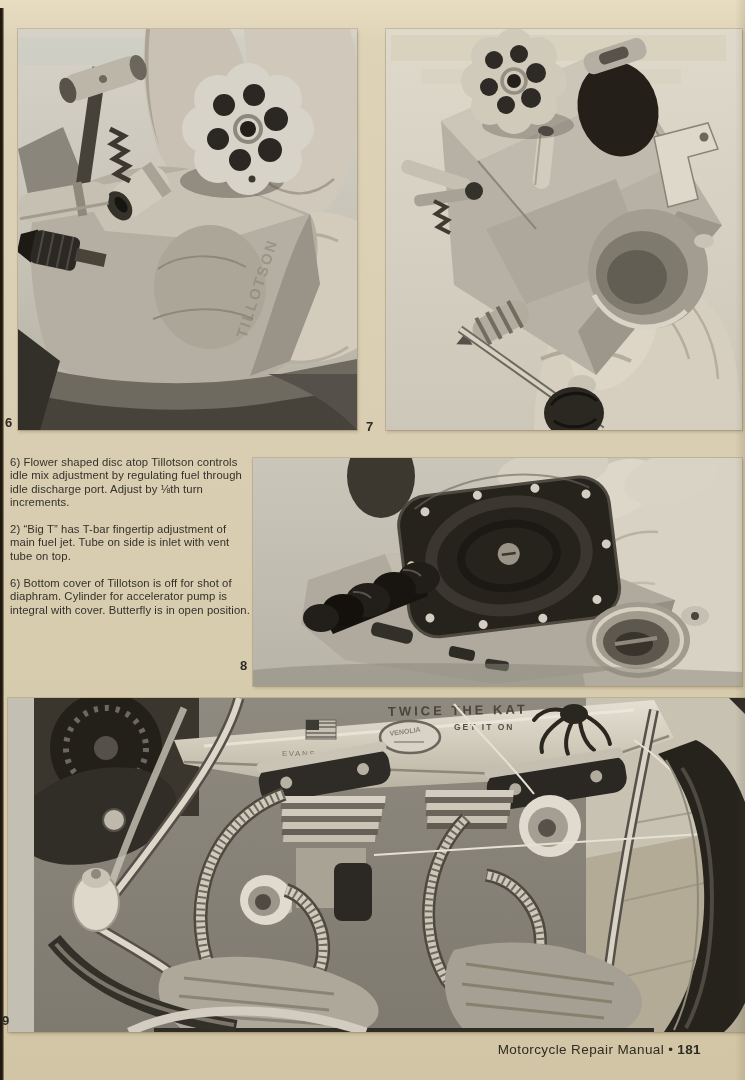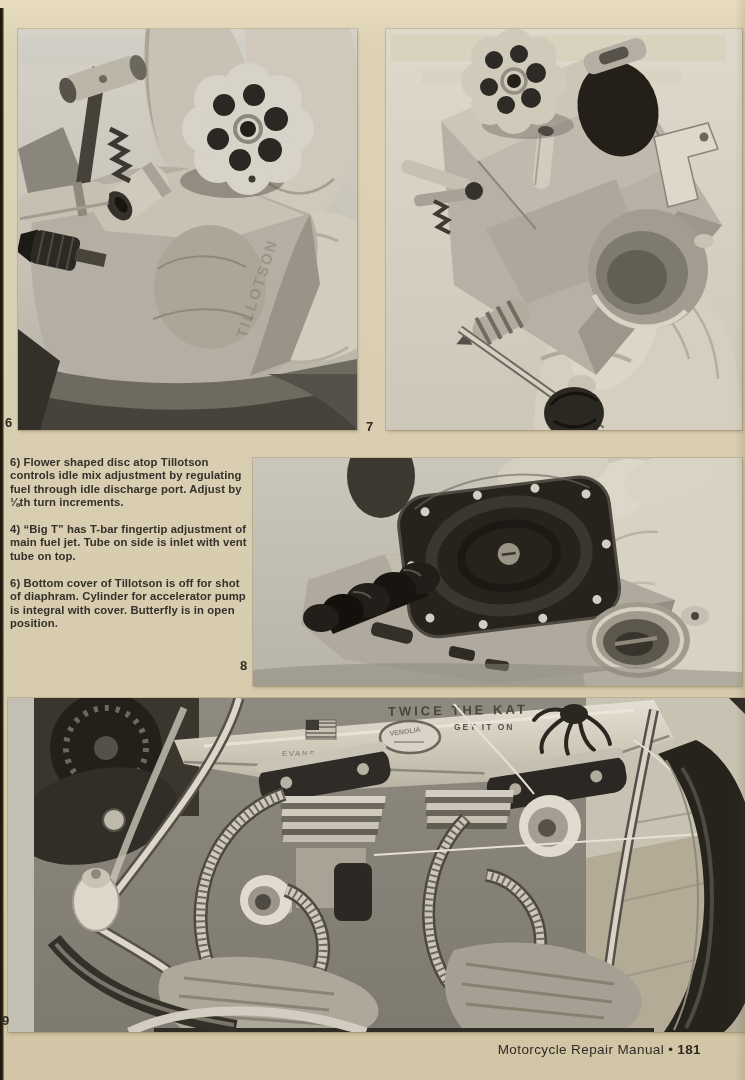--- a/index.html
+++ b/index.html
@@ -20,21 +20,21 @@
   #photo6{left:18px;top:29px;width:339px;height:401px;}
   #photo7{left:386px;top:29px;width:356px;height:401px;}
   #photo8{left:253px;top:458px;width:489px;height:228px;}
   #photo9{left:8px;top:698px;width:729px;height:334px;}
   .fig-num{position:absolute;font-size:13px;font-weight:bold;color:#2f2b23;line-height:1;}
   #num6{left:5px;top:416px;}
   #num7{left:366px;top:420px;}
   #num8{left:240px;top:659px;}
   #num9{left:2px;top:1014px;}
   .captions{position:absolute;left:10px;top:456px;width:240px;color:#34312a;}
-  .captions p{margin:0 0 14px 0;font-size:11.3px;font-weight:bold;line-height:13.3px;letter-spacing:.1px;}
+  .captions p{margin:0 0 14px 0;font-size:11.3px;font-weight:normal;line-height:13.3px;letter-spacing:.1px;}
   .footer{position:absolute;top:1042px;right:44px;font-size:13.5px;color:#2e2b25;letter-spacing:.4px;margin-left:12px;}
   .footer .sep{margin:0 4px;}
   .footer .pgnum{font-weight:bold;}
 </style>
 </head>
 <body>
 
 <div class="page">
   <div class="page-edge"></div>
 
@@ -479,20 +479,20 @@
     </svg>
   </figure>
 
   <div class="fig-num" id="num6">6</div>
   <div class="fig-num" id="num7">7</div>
   <div class="fig-num" id="num8">8</div>
   <div class="fig-num" id="num9">9</div>
 
   <div class="captions">
     <p>6) Flower shaped disc atop Tillotson controls idle mix adjustment by regulating fuel through idle discharge port. Adjust by ⅛th turn increments.</p>
-    <p>4) “Big T” has T-bar fingertip adjustment of main fuel jet. Tube on side is inlet with vent tube on top.</p>
+    <p>2) “Big T” has T-bar fingertip adjustment of main fuel jet. Tube on side is inlet with vent tube on top.</p>
     <p>6) Bottom cover of Tillotson is off for shot of diaphram. Cylinder for accelerator pump is integral with cover. Butterfly is in open position.</p>
   </div>
 
   <div class="footer">
     <span>Motorcycle Repair Manual</span><span class="sep">•</span><span class="pgnum">181</span>
   </div>
 </div>
 
 </body></html>

